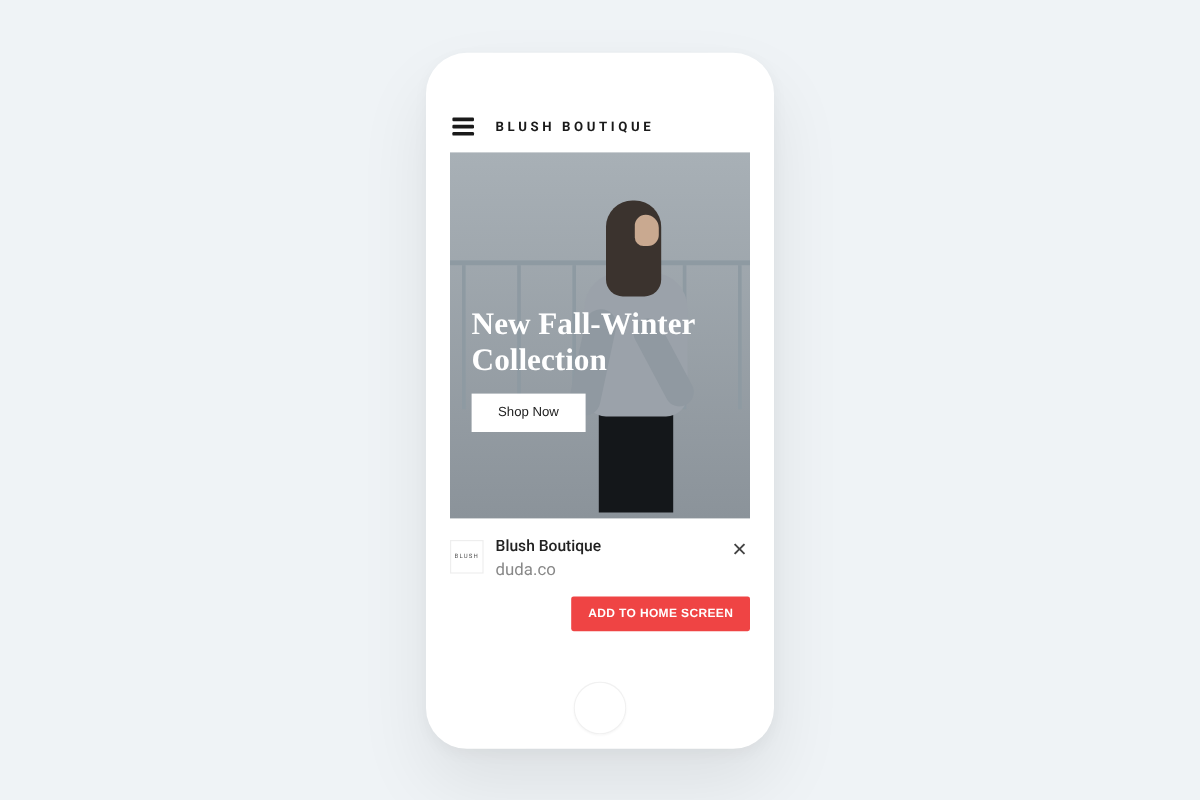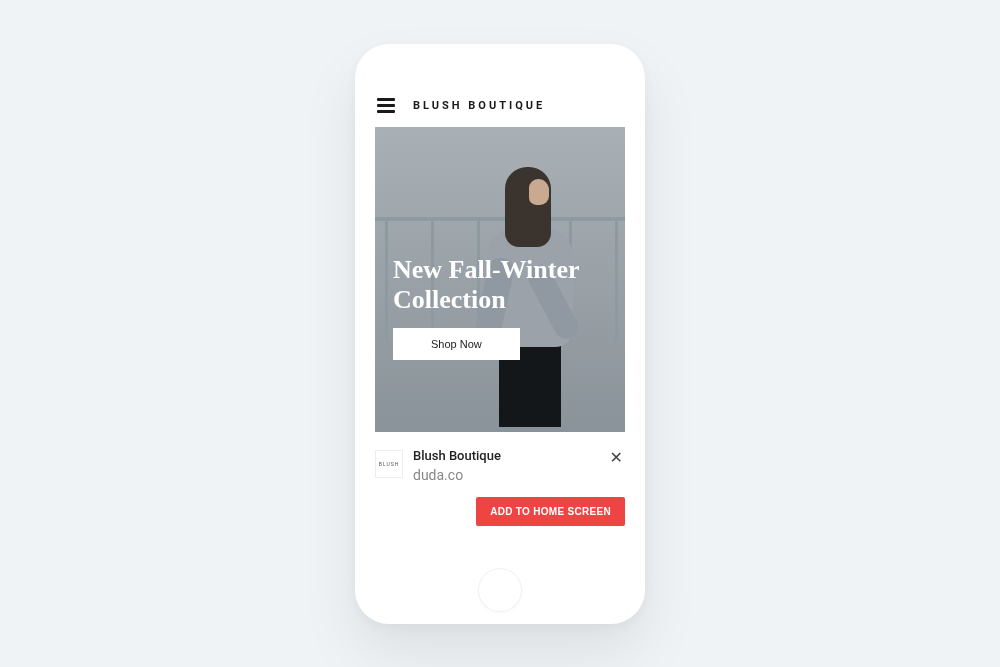--- a/index.html
+++ b/index.html
@@ -163,21 +163,21 @@
   .hero-sub {
     font-size: 12px;
     margin-bottom: 16px;
     opacity: 0.95;
   }
   .shop-btn {
     background: #fff;
     color: #222;
     border: none;
     font-size: 11px;
-    padding: 10px 38px;
+    padding: 10px 22px;
     cursor: pointer;
     font-weight: 500;
   }
   .prompt {
     margin: 10px 20px 0 20px;
     padding: 6px 0 10px 0;
   }
   .prompt-row {
     display: flex;
     align-items: flex-start;

